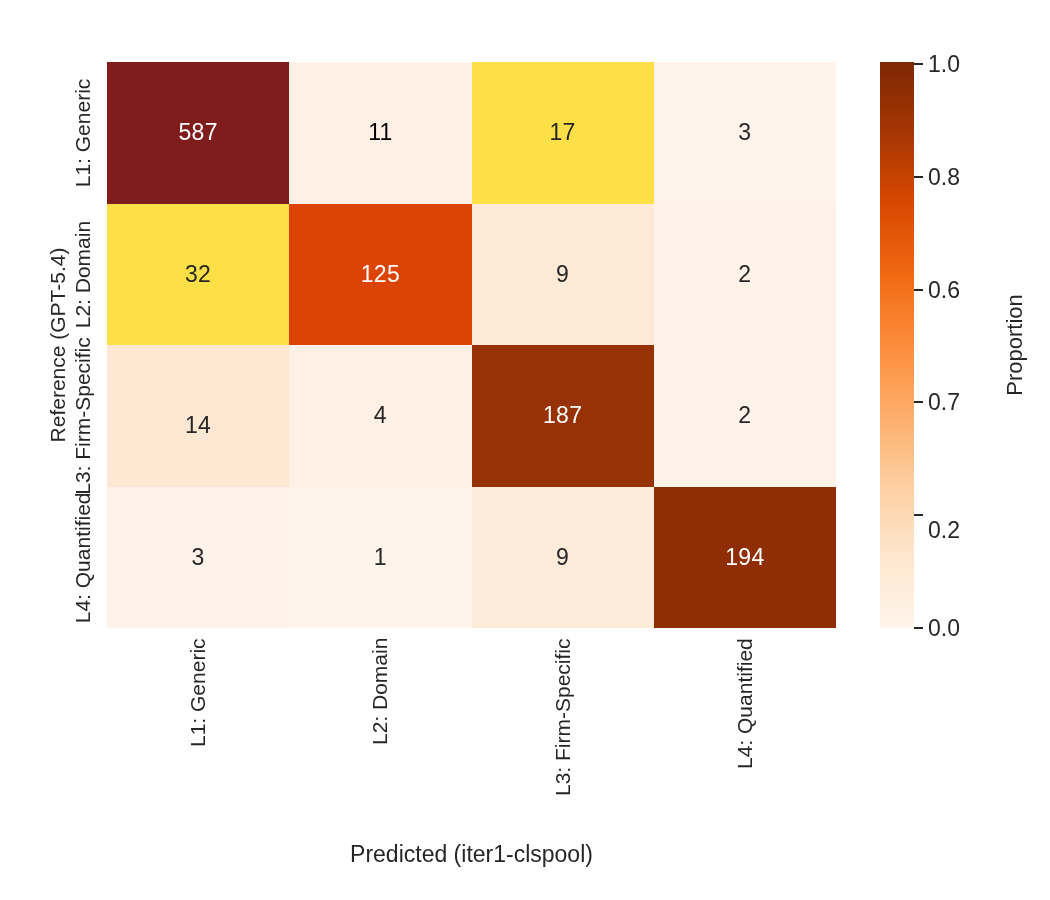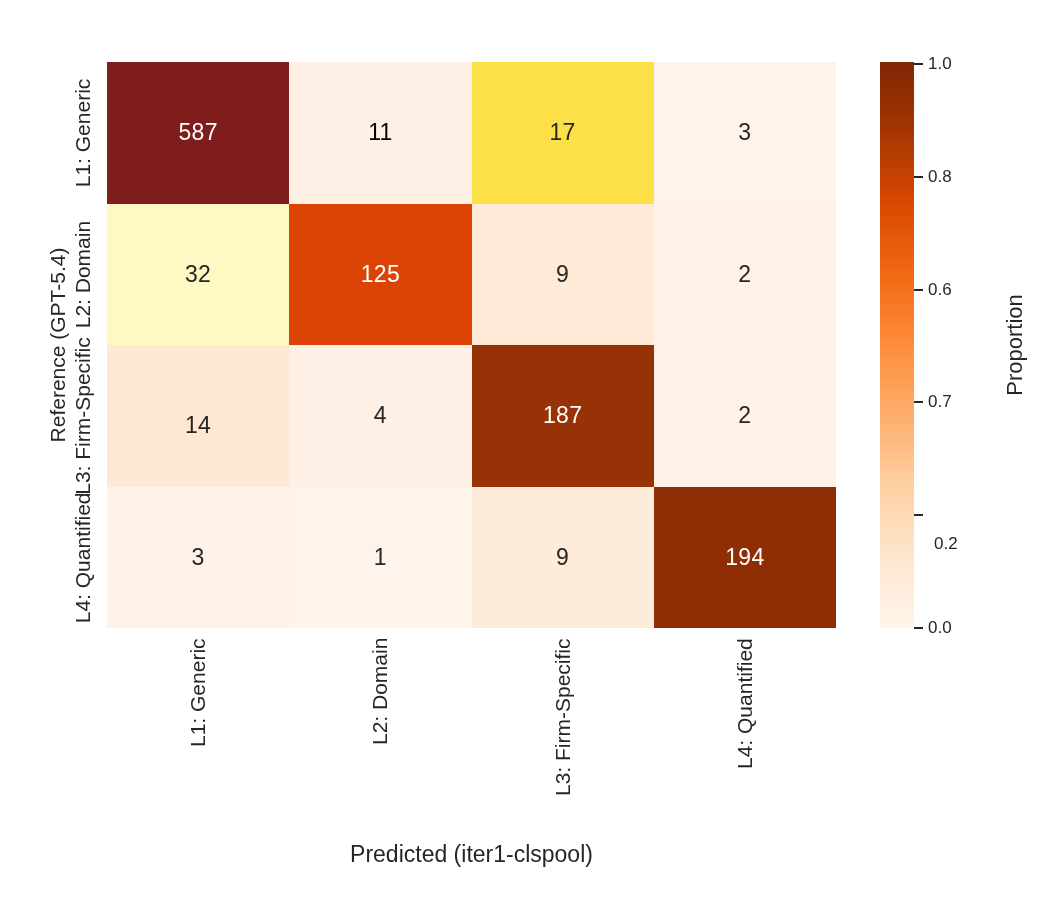--- a/index.html
+++ b/index.html
@@ -135,21 +135,21 @@
   .cb-tickmark {
     position: absolute;
     left: 914px;
     width: 9px;
     height: 2px;
     background: #262626;
   }
   .cb-ticklabel {
     position: absolute;
     left: 928px;
-    font-size: 17px;
+    font-size: 23px;
     color: #262626;
     white-space: nowrap;
     transform: translateY(-50%);
   }
   #colorbar-title {
     position: absolute;
     left: 1002px;
     top: 62px;
     width: 566px;
     text-align: center;
@@ -188,21 +188,21 @@
     <div class="hm-cell" style="background:#fef0e5;">
       <span class="hm-cell-value" style="color:#000000;">11</span>
     </div>
     <div class="hm-cell" style="background:#fde047;">
       <span class="hm-cell-value" style="color:#262626;">17</span>
     </div>
     <div class="hm-cell" style="background:#fff3ea;">
       <span class="hm-cell-value" style="color:#262626;">3</span>
     </div>
 
-    <div class="hm-cell" style="background:#fef9c3;">
+    <div class="hm-cell" style="background:#fde047;">
       <span class="hm-cell-value" style="color:#262626;">32</span>
     </div>
     <div class="hm-cell" style="background:#dc4405;">
       <span class="hm-cell-value" style="color:#ffffff;">125</span>
     </div>
     <div class="hm-cell" style="background:#feead7;">
       <span class="hm-cell-value" style="color:#262626;">9</span>
     </div>
     <div class="hm-cell" style="background:#fff2e8;">
       <span class="hm-cell-value" style="color:#262626;">2</span>
@@ -249,21 +249,21 @@
   </div>
 
   <div id="xaxis-title">Predicted (iter1-clspool)</div>
 
   <div id="colorbar"></div>
 
   <div class="cb-tickmark" style="top:627px;"></div>
   <div class="cb-ticklabel" style="top:628px;">0.0</div>
 
   <div class="cb-tickmark" style="top:514.2px;"></div>
-  <div class="cb-ticklabel" style="top:544px;margin-left:6px;">0.2</div>
+  <div class="cb-ticklabel" style="top:530px;">0.2</div>
 
   <div class="cb-tickmark" style="top:401.4px;"></div>
   <div class="cb-ticklabel" style="top:402.4px;">0.7</div>
 
   <div class="cb-tickmark" style="top:288.6px;"></div>
   <div class="cb-ticklabel" style="top:289.6px;">0.6</div>
 
   <div class="cb-tickmark" style="top:175.8px;"></div>
   <div class="cb-ticklabel" style="top:176.8px;">0.8</div>
 

